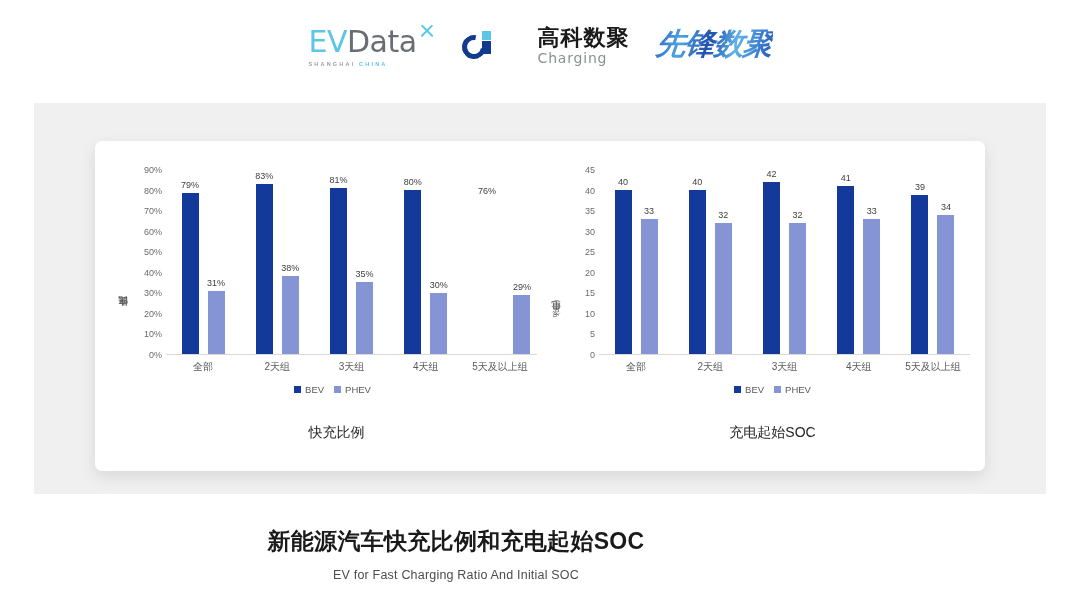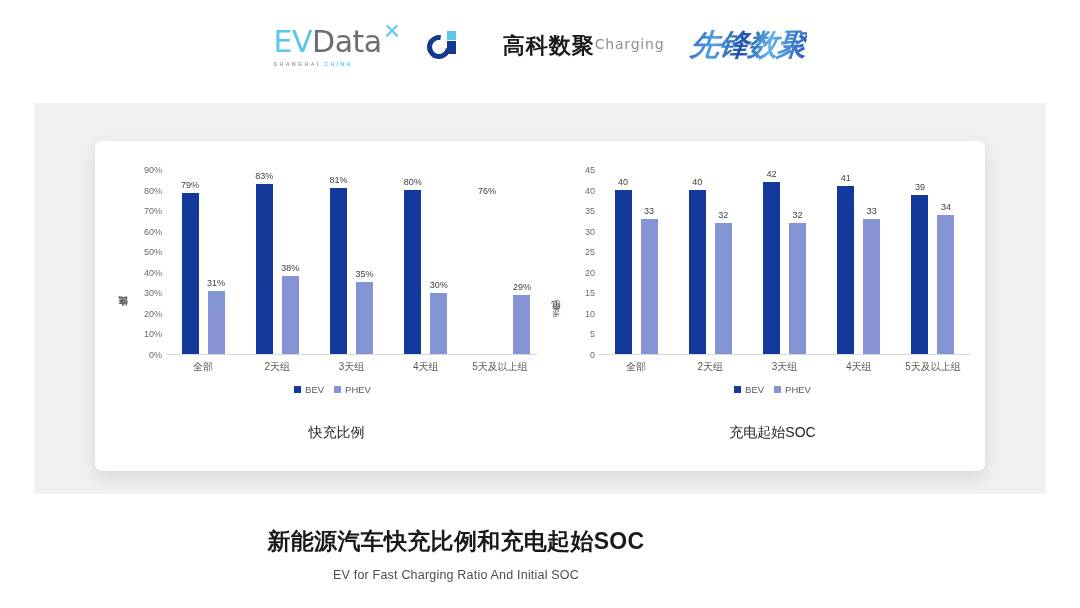--- a/index.html
+++ b/index.html
@@ -7,21 +7,21 @@
     width: 1080px; height: 608px;
     background: #ffffff;
     font-family: "Liberation Sans", "DejaVu Sans", sans-serif;
     overflow: hidden;
   }
   .page { position: relative; width: 1080px; height: 608px; background:#fff; }
 
   
   .logo-bar {
     position: absolute; left: 0; top: 24px; width: 1080px;
-    display: flex; align-items: center; justify-content: center; gap: 26px;
+    display: flex; justify-content: center; gap: 26px;
   }
   .logo-evdata { display:flex; flex-direction:column; align-items:flex-start; }
   .evdata-row { display:flex; align-items:flex-start; }
   .evdata-ev {
     font-size: 30px; font-weight: 400; letter-spacing: -0.5px;
     color: #5BC6E8; font-family:"DejaVu Sans", sans-serif;
   }
   .evdata-data {
     font-size: 30px; font-weight: 400; letter-spacing: -0.5px;
     color: #6A6E73; font-family:"DejaVu Sans", sans-serif;
@@ -42,21 +42,21 @@
   .logo-gauss { display:flex; align-items:center; gap: 7px; }
   .gauss-mark { position: relative; width: 30px; height: 30px; }
   .gauss-c {
     position:absolute; left:0; top:4px; width:24px; height:24px;
     border: 5px solid #123a8f; border-radius: 50%;
     border-right-color: transparent;
     transform: rotate(-35deg);
   }
   .gauss-sq { position:absolute; right:1px; top:0px; width:9px; height:9px; background:#5BC6E8; }
   .gauss-bar { position:absolute; right:1px; top:10px; width:9px; height:13px; background:#123a8f; }
-  .gauss-text { display:flex; flex-direction:row; line-height:1;margin-left:39px; }
+  .gauss-text { display:flex; flex-direction:column; line-height:1;margin-left:39px; }
   .gauss-cn {
     font-size: 22px; font-weight: 700; color:#1a1a1a; letter-spacing:1px;
     font-family:"DejaVu Sans","Liberation Sans", sans-serif;
   }
   .gauss-en {
     font-size: 14px; color:#8b9096; letter-spacing: 0.8px; margin-top: 2px;
     font-family:"DejaVu Sans", sans-serif;
   }
 
   .logo-xianfeng {

